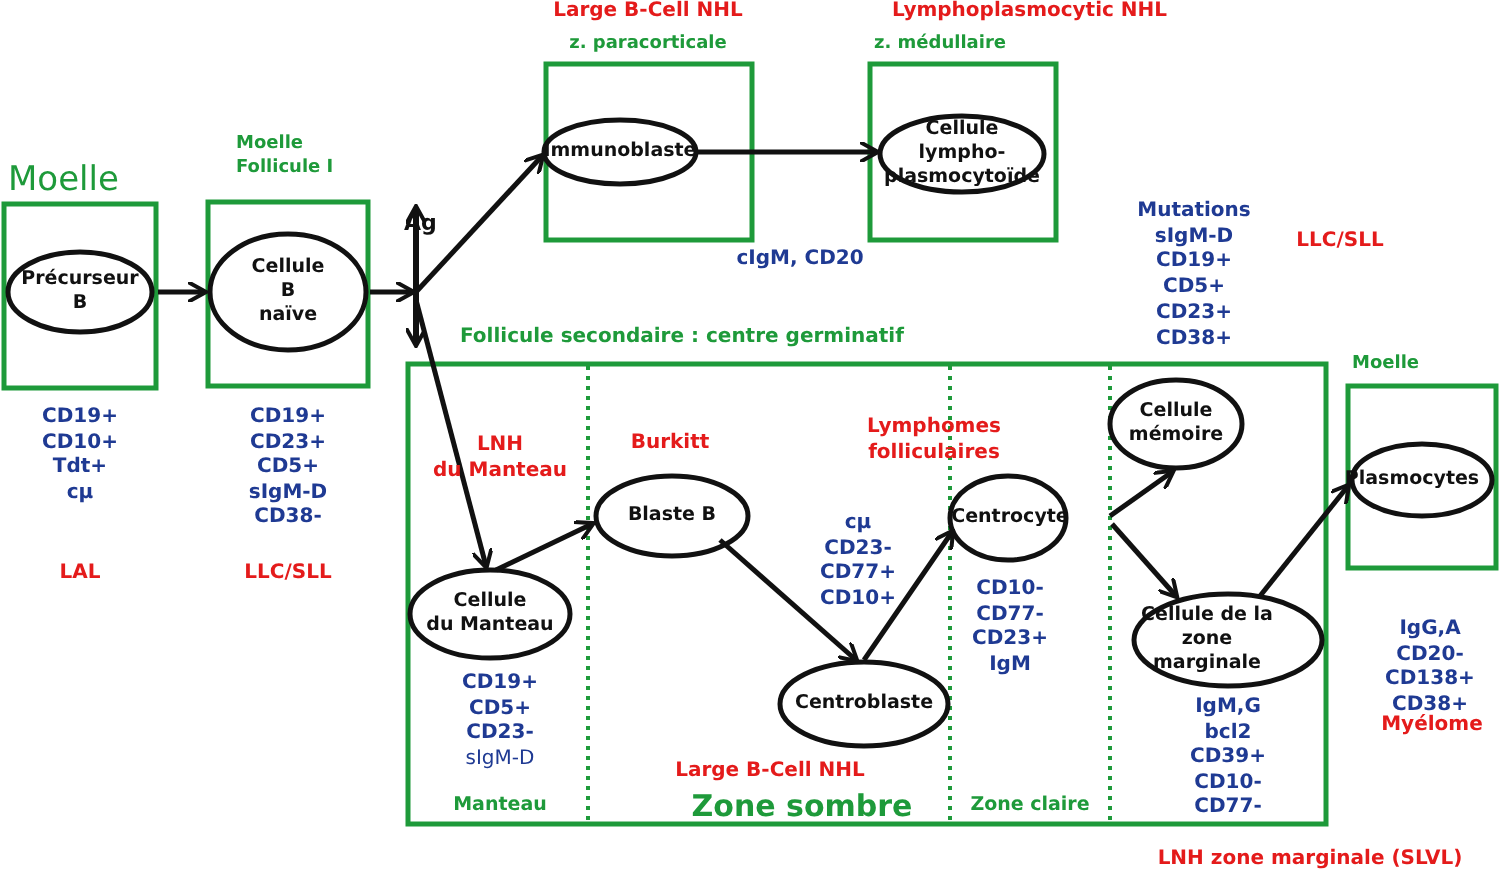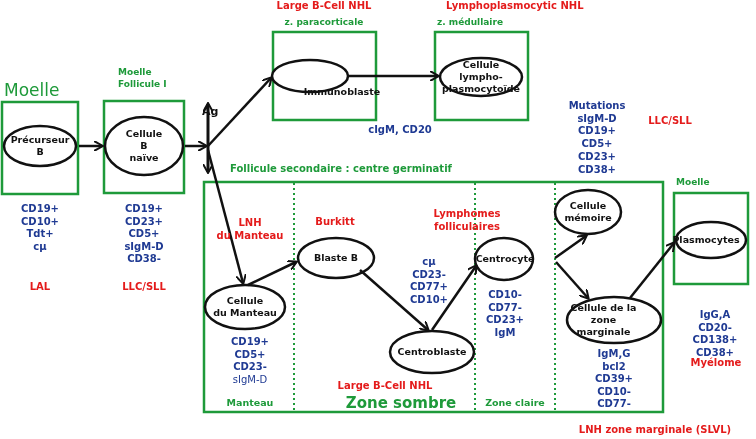--- a/index.html
+++ b/index.html
@@ -99,21 +99,21 @@
   <div>CD19+</div>
   <div>CD23+</div>
   <div>CD5+</div>
   <div>sIgM-D</div>
   <div>CD38-</div>
 </div>
 <div class="t red" style="left:112px;top:281px;width:64px;">LLC/SLL</div>
 
 <div class="t red" style="left:274px;top:0px;width:100px;">Large B-Cell NHL</div>
 <div class="t green" style="left:274px;top:16px;width:100px;font-size:9px;">z. paracorticale</div>
-<div class="cell-label" style="left:275px;top:84px;width:70px;height:16px;margin-left:32px;">
+<div class="cell-label" style="left:275px;top:68px;width:70px;height:16px;">
   <div>Immunoblaste</div>
 </div>
 <div class="t blue" style="left:360px;top:124px;width:80px;">cIgM, CD20</div>
 
 <div class="t red" style="left:430px;top:0px;width:140px;text-align:left;padding-left:16px;">Lymphoplasmocytic NHL</div>
 <div class="t green" style="left:437px;top:16px;width:90px;font-size:9px;text-align:left;">z. médullaire</div>
 <div class="cell-label" style="left:441px;top:64px;width:80px;height:26px;">
   <div class="stack">
       <div>Cellule lympho-</div>
       <div>plasmocytoïde</div>

